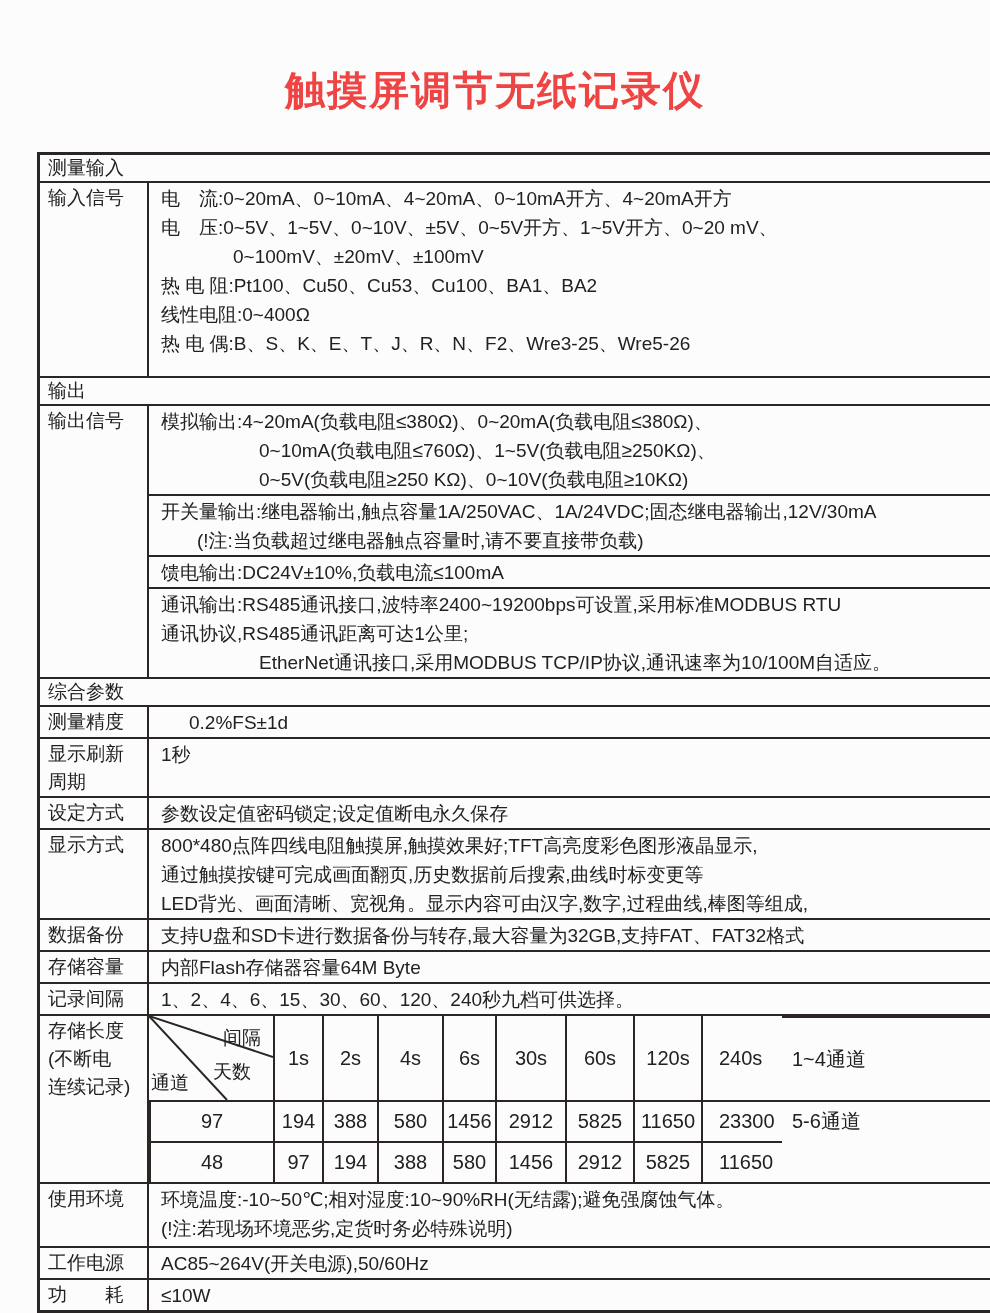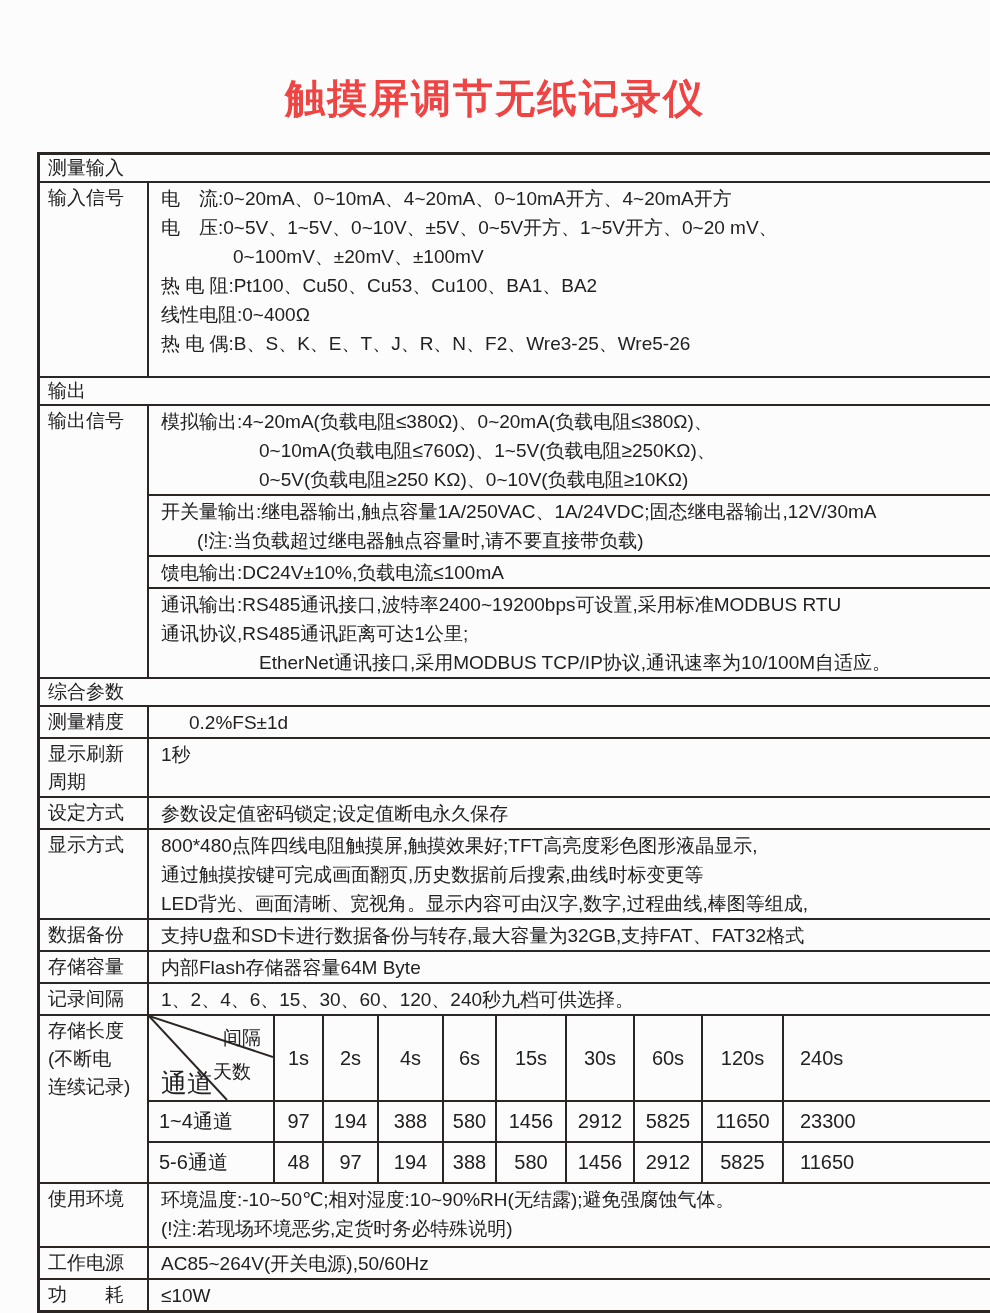--- a/index.html
+++ b/index.html
@@ -9,21 +9,21 @@
   }
   *{box-sizing:border-box;}
   html,body{margin:0;padding:0;}
   body{
     width:990px;height:1313px;position:relative;
     background:var(--bg);color:var(--tc);
     font-family:"Liberation Sans","DejaVu Sans",sans-serif;
     -webkit-font-smoothing:antialiased;
   }
   .title{
-    margin:8px;padding-top:66px;height:48px;
+    margin:0;padding-top:66px;height:48px;
     text-align:center;font-size:40px;line-height:48px;
     font-weight:700;letter-spacing:2px;color:#ef4444;
   }
   .spec-table{
     position:absolute;left:37px;top:152px;width:974px;
     border:3px solid var(--bc);background:var(--bg);
     font-size:19px;
   }
   
   .sec{
@@ -76,21 +76,21 @@
     display:flex;align-items:center;justify-content:center;
   }
   .stg>div.fc{border-left:none;}
   .stg>div.hr{border-top:none;}
   .stg .sg-n{justify-content:flex-start;padding-left:10px;}
   .stg .lastcol{justify-content:flex-start;padding-left:16px;}
   .sg-corner{position:relative;padding:0;}
   .sg-corner svg{position:absolute;left:0;top:0;width:100%;height:100%;}
   .cn-interval{position:absolute;top:1px;right:12px;font-size:19px;line-height:26px;margin-top:8px;}
   .cn-days{position:absolute;top:43px;left:64px;font-size:19px;line-height:26px;}
-  .cn-channel{position:absolute;bottom:4px;left:12px;font-size:26px;line-height:26px;}
+  .cn-channel{position:absolute;bottom:4px;left:2px;font-size:19px;line-height:26px;}
 </style>
 </head>
 <body>
 
 <h1 class="title">触摸屏调节无纸记录仪</h1>
 
 <div class="spec-table">
 
   <div class="sec">
     <span>测量输入</span>
@@ -207,21 +207,20 @@
             <line x1="0" y1="0" x2="78" y2="84" stroke="#2b2623" stroke-width="2"></line>
           </svg>
           <span class="cn-interval">间隔</span>
           <span class="cn-days">天数</span>
           <span class="cn-channel">通道</span>
         </div>
         <div class="sg-h hr">1s</div>
         <div class="sg-h hr">2s</div>
         <div class="sg-h hr">4s</div>
         <div class="sg-h hr">6s</div>
-        <div class="sg-h hr">15s</div>
         <div class="sg-h hr">30s</div>
         <div class="sg-h hr">60s</div>
         <div class="sg-h hr">120s</div>
         <div class="sg-h hr lastcol">240s</div>
 
         <div class="sg-n fc">1~4通道</div>
         <div class="sg-v">97</div>
         <div class="sg-v">194</div>
         <div class="sg-v">388</div>
         <div class="sg-v">580</div>

